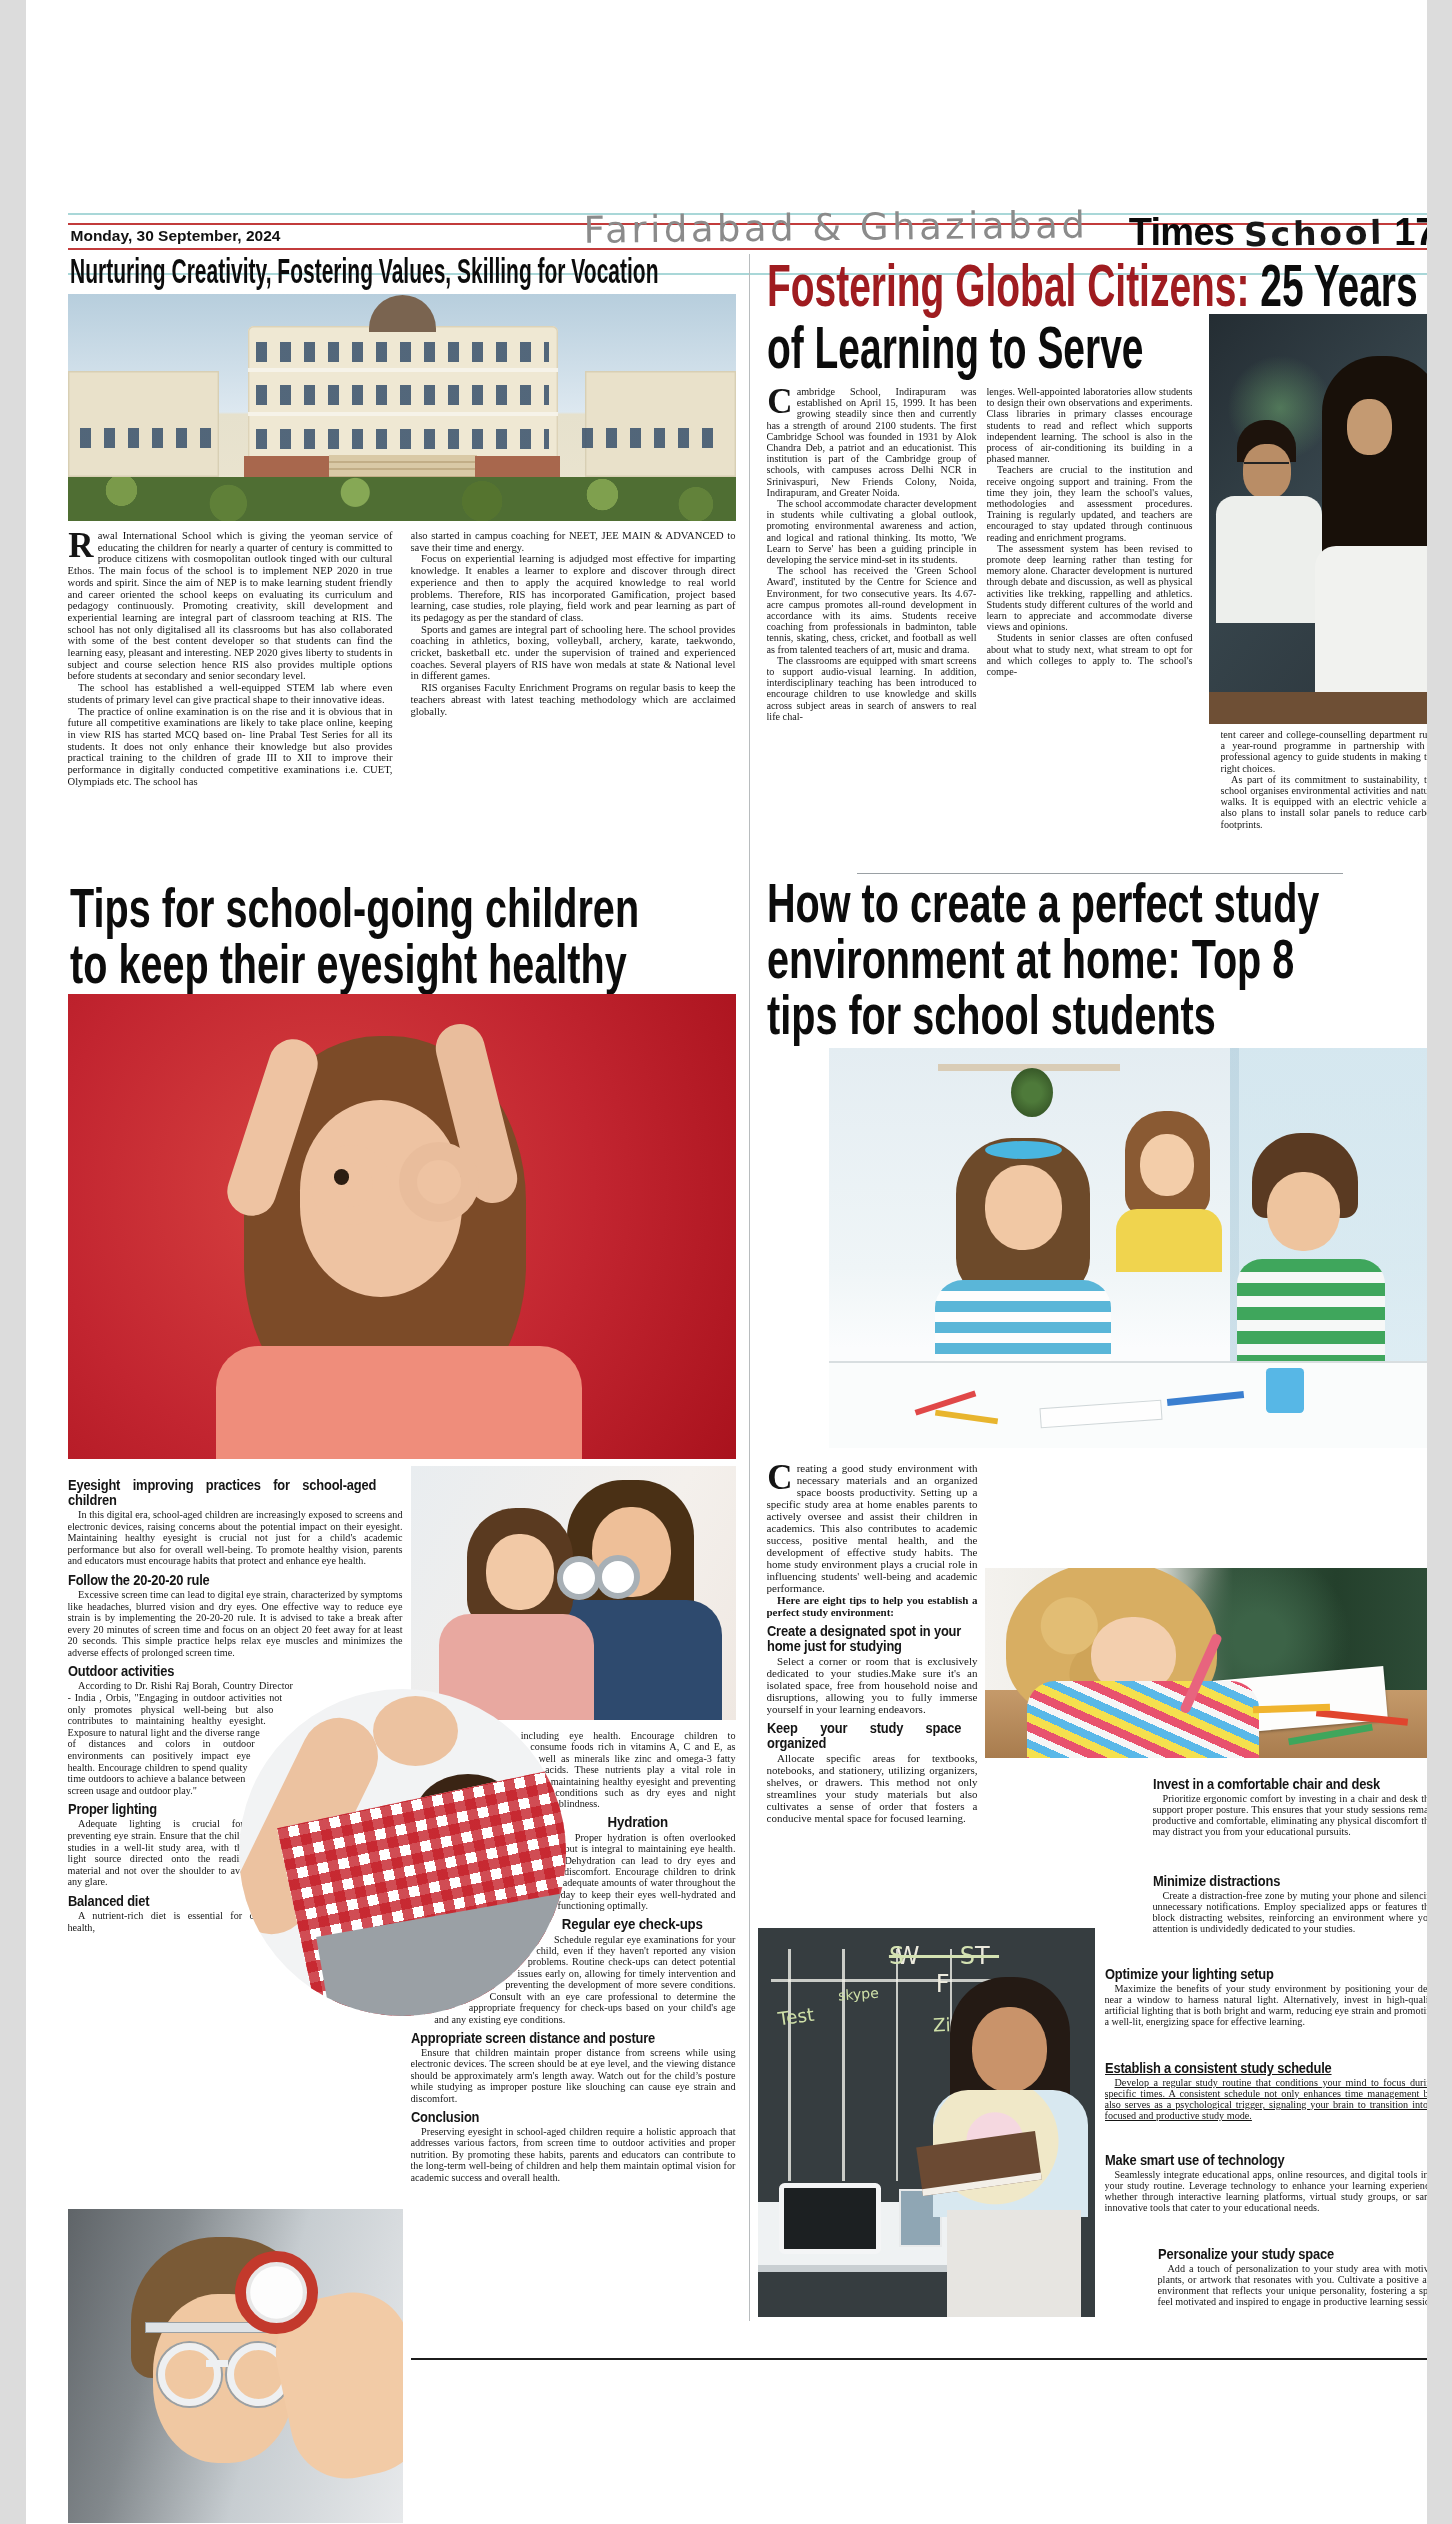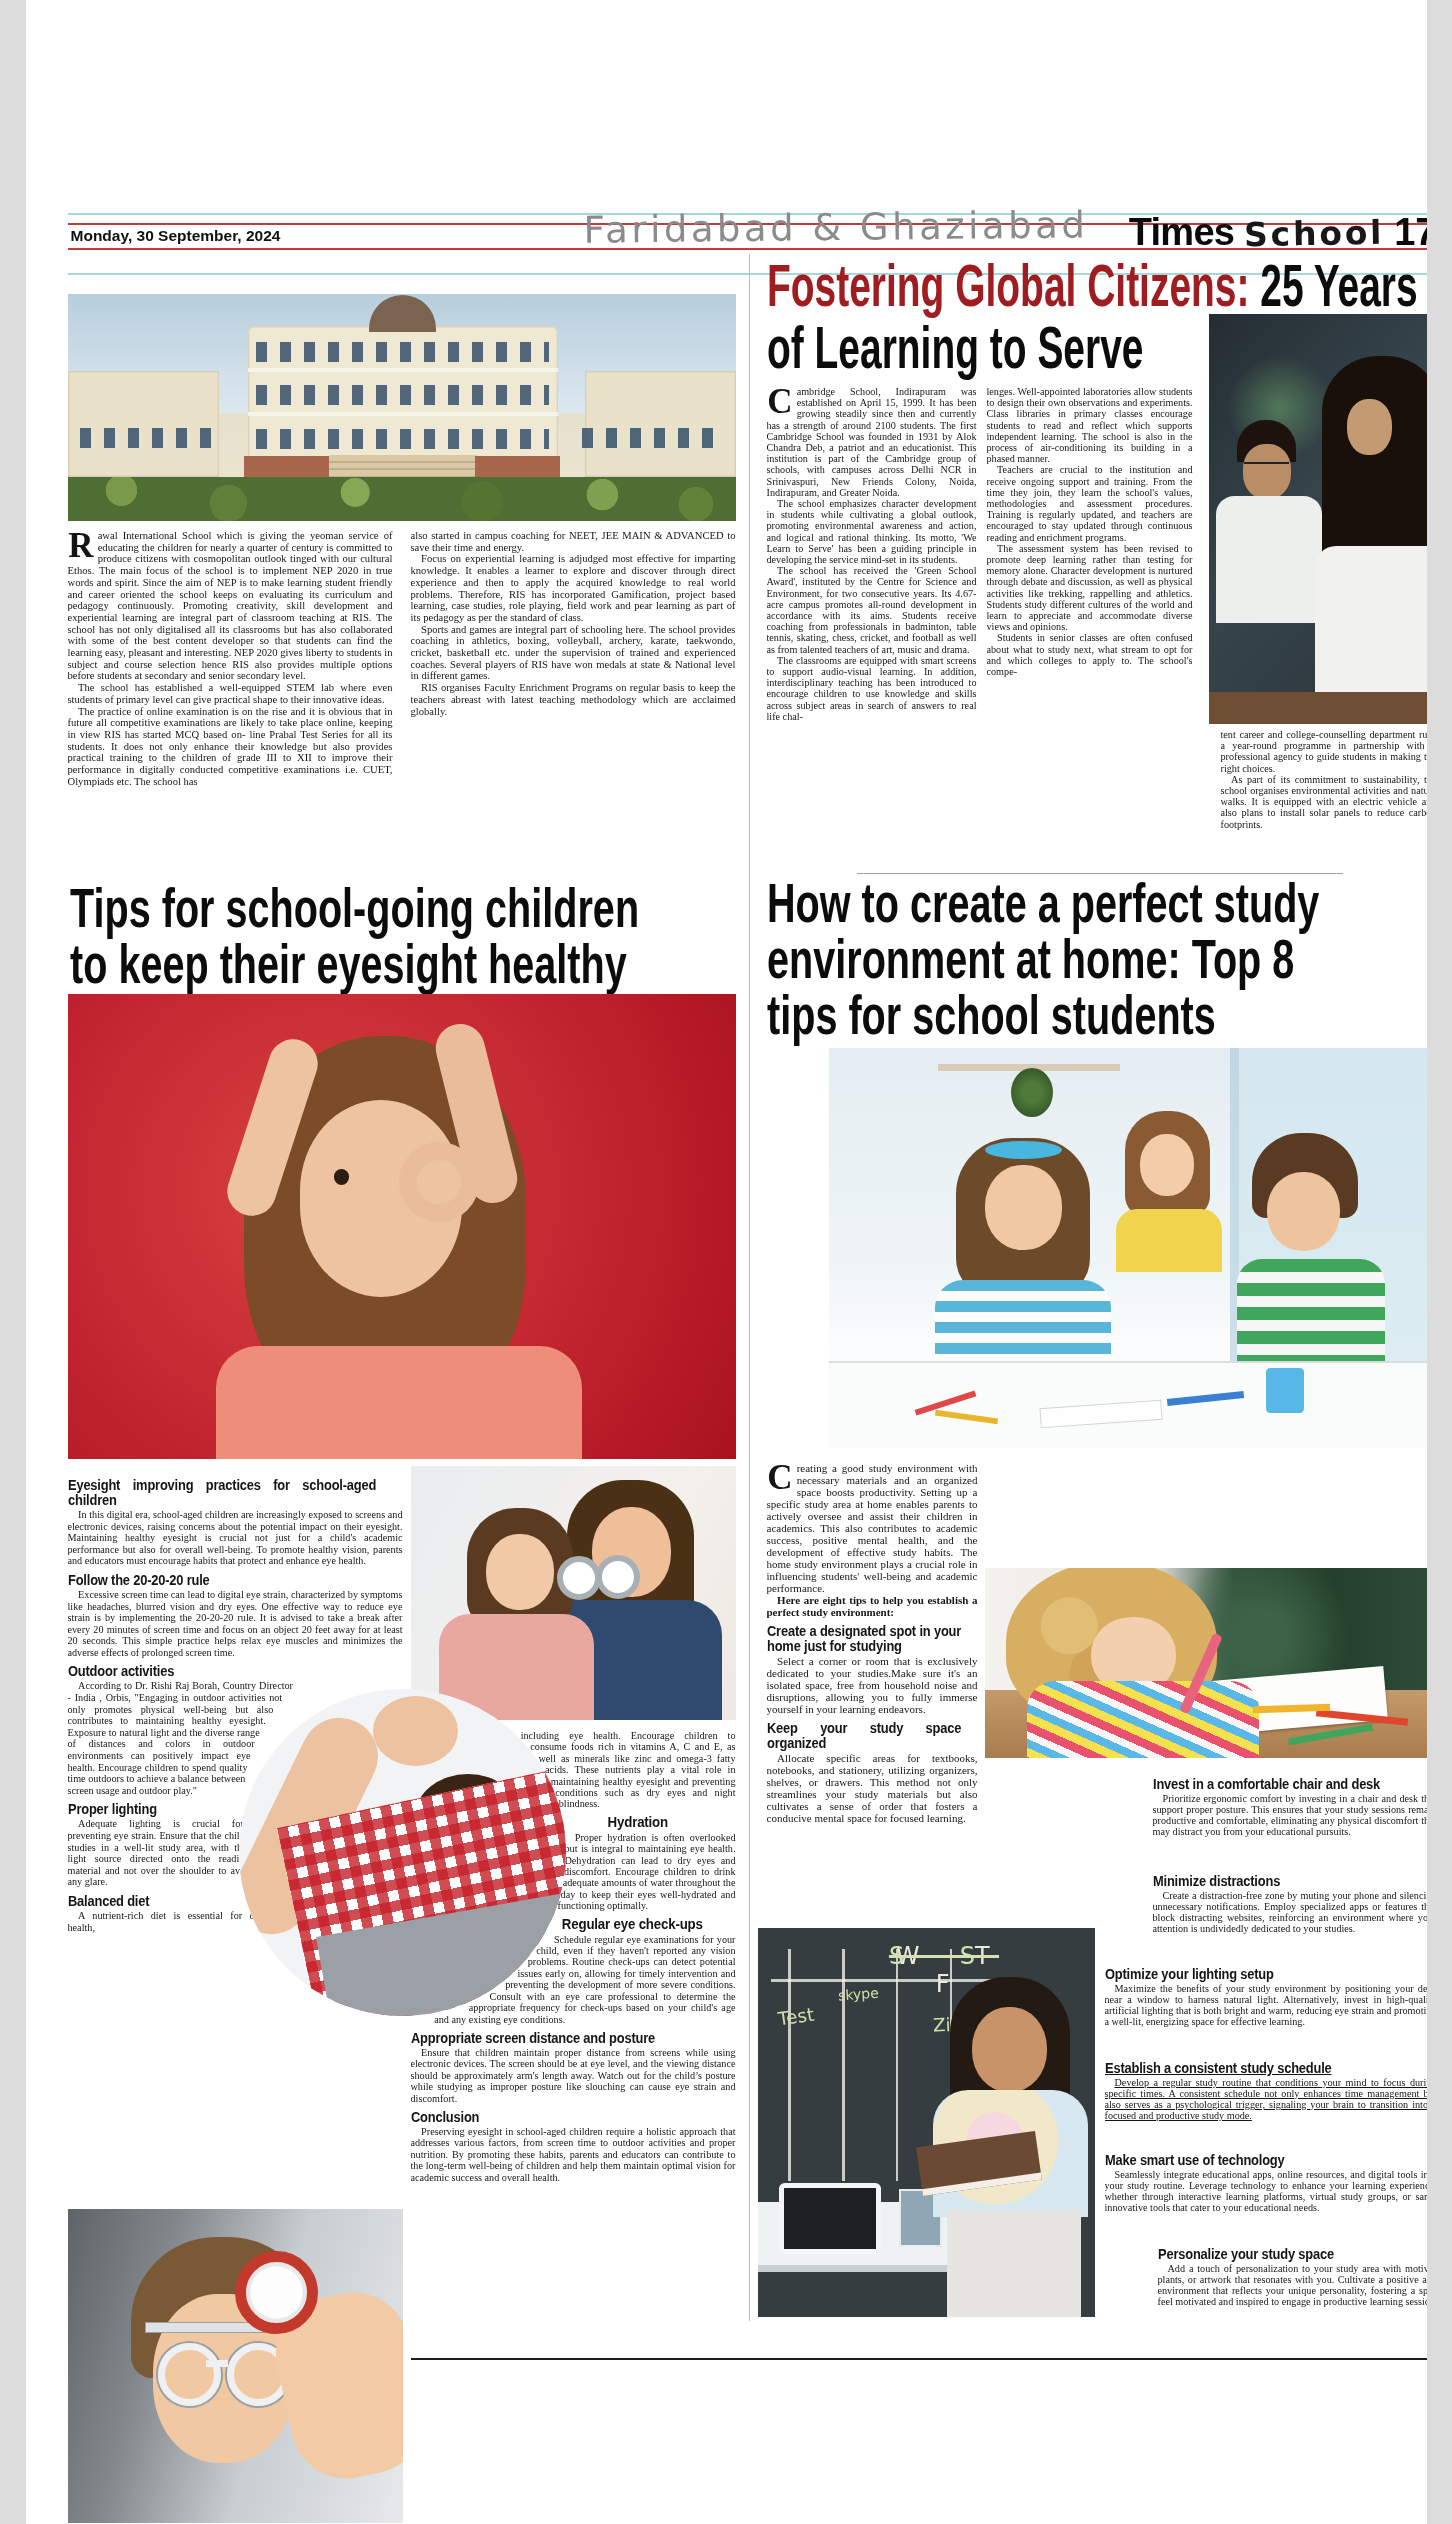--- a/index.html
+++ b/index.html
@@ -148,20 +148,23 @@
   <div class="date">Monday, 30 September, 2024</div>
   <div class="edition">Faridabad &amp; Ghaziabad</div>
   <div class="masthead">
     <span class="mast-times">Times</span>
     <span class="mast-school">School</span>
     <span class="mast-num">17</span>
   </div>
 
   <div class="rule" style="left:723px;top:254px;width:1.4px;height:2067px;background:#b8bcbe;"></div>
 
+  <div class="hl" style="left:44px;top:252px;font-size:35px;line-height:38px;">
+    <div class="ln"><span style="transform:scaleX(.6);">Nurturing Creativity, Fostering Values, Skilling for Vocation</span></div>
+  </div>
   <div id="photo-building" class="photo" style="left:42px;top:294px;width:668px;height:227px;">
     <div class="bldg-wing" style="left:0;"></div>
     <div class="bldg-wing" style="right:0;"></div>
     <div class="bldg-center" style="left:180px;">
       <div class="win-row" style="top:15.5px;"></div>
         <div class="rail" style="top:42px;"></div>
       <div class="win-row" style="top:59px;"></div>
         <div class="rail" style="top:86px;"></div>
       <div class="win-row" style="top:103px;"></div>
     </div>
@@ -196,21 +199,21 @@
       <div class="lab-boy-face"></div>
       <div class="lab-boy-glass"></div>
       <div class="lab-boy-coat"></div>
     <div class="lab-girl-hair"></div>
       <div class="lab-girl-face"></div>
       <div class="lab-girl-coat"></div>
     <div class="lab-table"></div>
   </div>
   <div class="col" style="left:741px;top:386px;width:210px;height:489px;font-size:10.2px;line-height:11.2px;">
     <p class="drop">Cambridge School, Indirapuram was established on April 15, 1999. It has been growing steadily since then and currently has a strength of around 2100 students. The first Cambridge School was founded in 1931 by Alok Chandra Deb, a patriot and an educationist. This institution is part of the Cambridge group of schools, with campuses across Delhi NCR in Srinivaspuri, New Friends Colony, Noida, Indirapuram, and Greater Noida.</p>
-    <p>The school emphasizes character development in students while cultivating a global outlook, promoting environmental awareness and action, and logical and rational thinking. Its motto, 'We Learn to Serve' has been a guiding principle in developing the service mind-set in its students.</p>
+    <p>The school accommodate character development in students while cultivating a global outlook, promoting environmental awareness and action, and logical and rational thinking. Its motto, 'We Learn to Serve' has been a guiding principle in developing the service mind-set in its students.</p>
     <p>The school has received the 'Green School Award', instituted by the Centre for Science and Environment, for two consecutive years. Its 4.67-acre campus promotes all-round development in accordance with its aims. Students receive coaching from professionals in badminton, table tennis, skating, chess, cricket, and football as well as from talented teachers of art, music and drama.</p>
     <p>The classrooms are equipped with smart screens to support audio-visual learning. In addition, interdisciplinary teaching has been introduced to encourage children to use knowledge and skills across subject areas in search of answers to real life chal-</p>
   </div>
   <div class="col" style="left:961px;top:386px;width:206px;height:489px;font-size:10.2px;line-height:11.2px;">
     <p style="text-indent:0;">lenges. Well-appointed laboratories allow students to design their own observations and experiments. Class libraries in primary classes encourage students to read and reflect which supports independent learning. The school is also in the process of air-conditioning its building in a phased manner.</p>
     <p>Teachers are crucial to the institution and receive ongoing support and training. From the time they join, they learn the school's values, methodologies and assessment procedures. Training is regularly updated, and teachers are encouraged to stay updated through continuous reading and enrichment programs.</p>
     <p>The assessment system has been revised to promote deep learning rather than testing for memory alone. Character development is nurtured through debate and discussion, as well as physical activities like trekking, rappelling and athletics. Students study different cultures of the world and learn to appreciate and accommodate diverse views and opinions.</p>
     <p>Students in senior classes are often confused about what to study next, what stream to opt for and which colleges to apply to. The school's compe-</p>
   </div>
   <div class="col" style="left:1195px;top:729px;width:216px;height:146px;font-size:10.2px;line-height:11.2px;">

